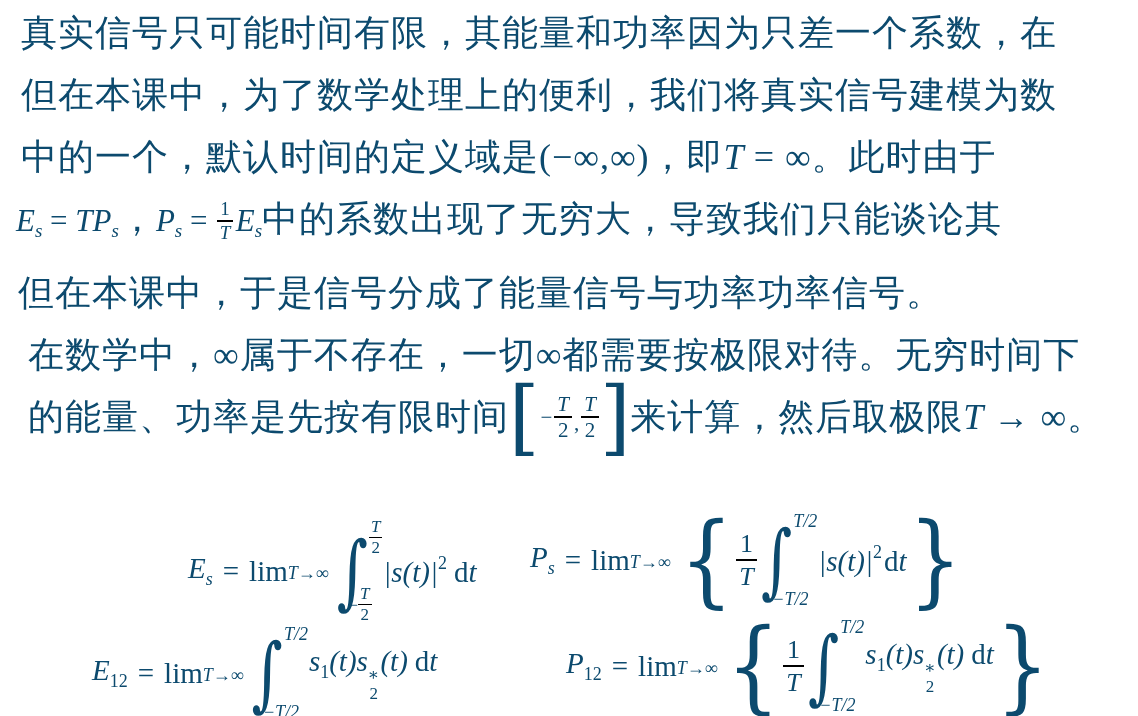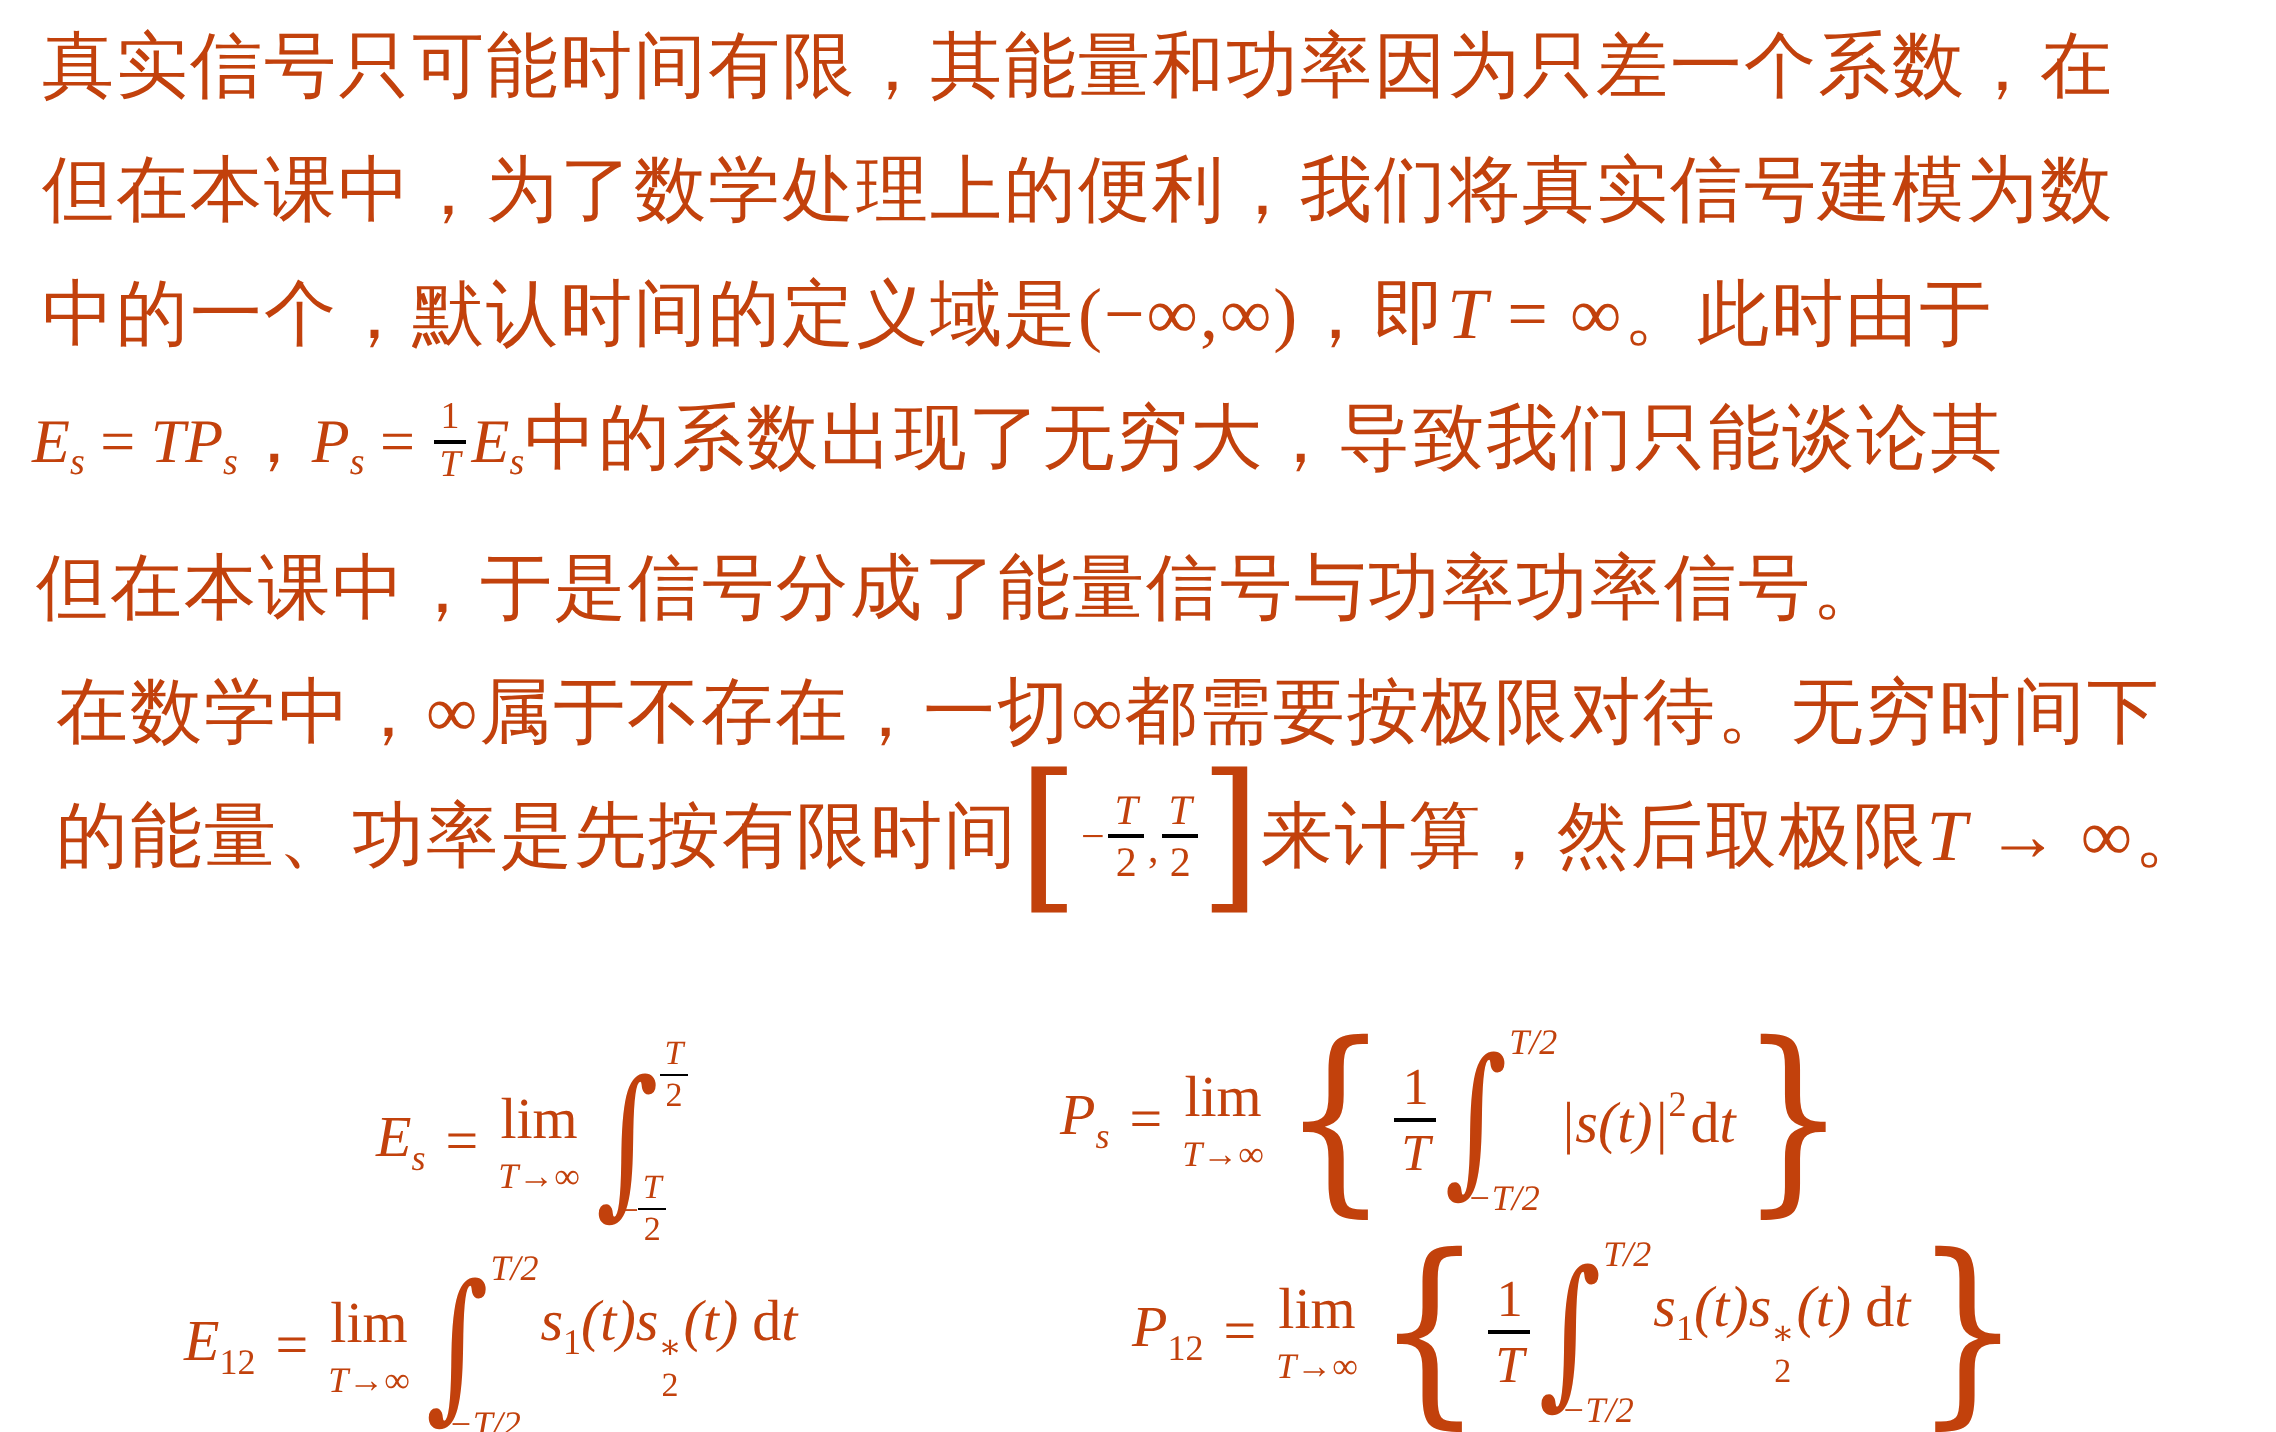--- a/index.html
+++ b/index.html
@@ -1,21 +1,21 @@
 <!DOCTYPE html>
 <html><head>
 <meta charset="utf-8">
 <style>
   html,body { margin:0; padding:0; }
   body { background:#e8e8e8; }
   .page {
     position:relative;
     width:1138px; height:716px;
     background:#ffffff;
-    color:#c2410c;
+    color:#0c4a6e;
     font-family:"Liberation Serif","DejaVu Serif",serif;
     overflow:hidden;
   }
   
   .para { font-size:36px; line-height:62px; letter-spacing:1px; }
   .para1 { padding:2px 0 0 21px; }
   .para2 { padding:0 0 0 4px;margin-left:24px; }
   .tline { white-space:nowrap; }
   
   .mi { font-style:italic; letter-spacing:0; }
@@ -40,21 +40,21 @@
   .ifrac2 .fd { display:block; padding-top:1px; }
   .ivminus { margin-right:2px; }
   .ivcomma { align-self:flex-end; margin:0 2px -6px 2px; }
   
   .fa { position:absolute; display:flex; align-items:center; font-size:29px; letter-spacing:0; }
   .lhs { display:inline-block; }
   .msub  { font-size:18px; font-style:italic; vertical-align:-7px; }
   .msubn { font-size:18px; font-style:normal; vertical-align:-7px; }
   .msup  { font-size:18px; font-style:normal; vertical-align:13px; }
   .meq { margin:0 10px; }
-  .limgrp { display:inline-flex; flex-direction:column; align-items:center; line-height:1; margin-right:7px; }
+  .limgrp { display:inline-flex; flex-direction:row; align-items:center; line-height:1; margin-right:7px; }
   .limword { font-size:29px; font-style:normal; }
   .limsub { font-size:18px; margin-top:4px; display:inline-flex; align-items:center; }
   .intgrp { display:inline-flex; align-items:center; margin:0 1px; }
   .intsign {
     font-size:60px; line-height:0.95; display:inline-block;
     transform:scaleY(1.35); transform-origin:center;
     font-style:normal; font-family:"DejaVu Serif","DejaVu Sans",serif;
   }
   .bounds { display:inline-flex; flex-direction:column; justify-content:space-between; height:96px; font-size:18px; line-height:1; }
   .bounds.stacked { height:106px; }
@@ -132,20 +132,21 @@
         <span class="bupper"><span class="bfrac"><span class="fn mi">T</span><span class="fd mu">2</span></span></span>
         <span class="blower"><span class="blower-row">
               <span class="mu">−</span>
               <span class="bfrac">
                 <span class="fn mi">T</span>
                 <span class="fd mu">2</span>
               </span>
             </span></span>
       </span>
     </span>
+    <span class="fbody"><span class="mi">|s(t)|</span><span class="msup">2</span><span class="dt"><span class="mu">d</span><span class="mi">t</span></span></span>
   </div>
 
   <div class="fa" id="f-ps" style="left:530px; top:512px;">
     <span class="lhs"><span class="mi">P</span><span class="msub">s</span></span>
     <span class="meq mu">=</span>
     <span class="limgrp">
         <span class="limword">lim</span>
         <span class="limsub">
           <span class="mi">T</span>
           <span class="mu">→</span>

